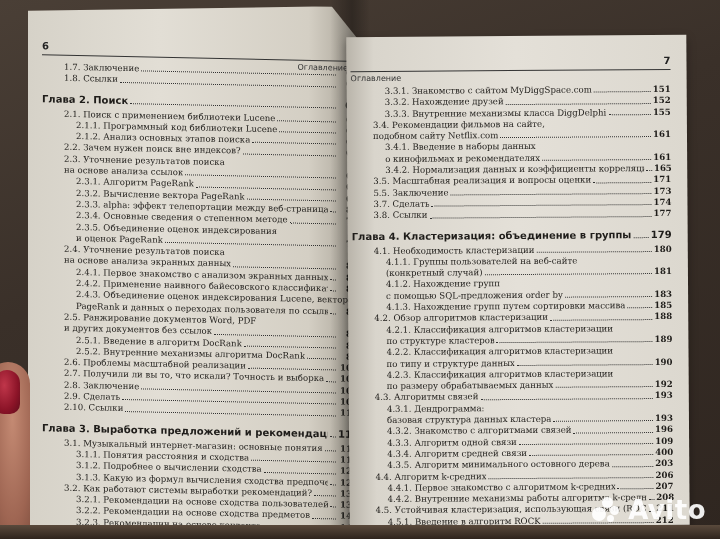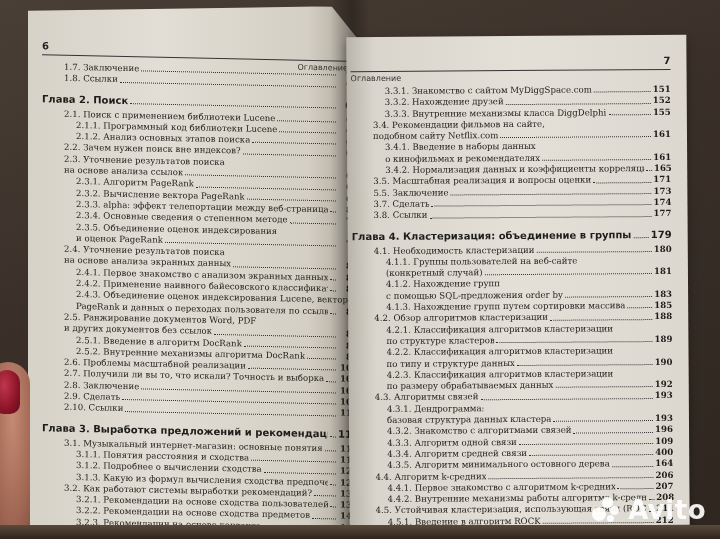--- a/index.html
+++ b/index.html
@@ -431,21 +431,21 @@
         <span class="p">109</span>
       </li>
       <li class="toc-item lvl-2">
         <span class="t">4.3.4. Алгоритм средней связи</span>
         <span class="dots"></span>
         <span class="p">400</span>
       </li>
       <li class="toc-item lvl-2">
         <span class="t">4.3.5. Алгоритм минимального остовного дерева</span>
         <span class="dots"></span>
-        <span class="p">164</span>
+        <span class="p">203</span>
       </li>
       <li class="toc-item lvl-1">
         <span class="t">4.4. Алгоритм k-средних</span>
         <span class="dots"></span>
         <span class="p">206</span>
       </li>
       <li class="toc-item lvl-2">
         <span class="t">4.4.1. Первое знакомство с алгоритмом k-средних</span>
         <span class="dots"></span>
         <span class="p">207</span>

